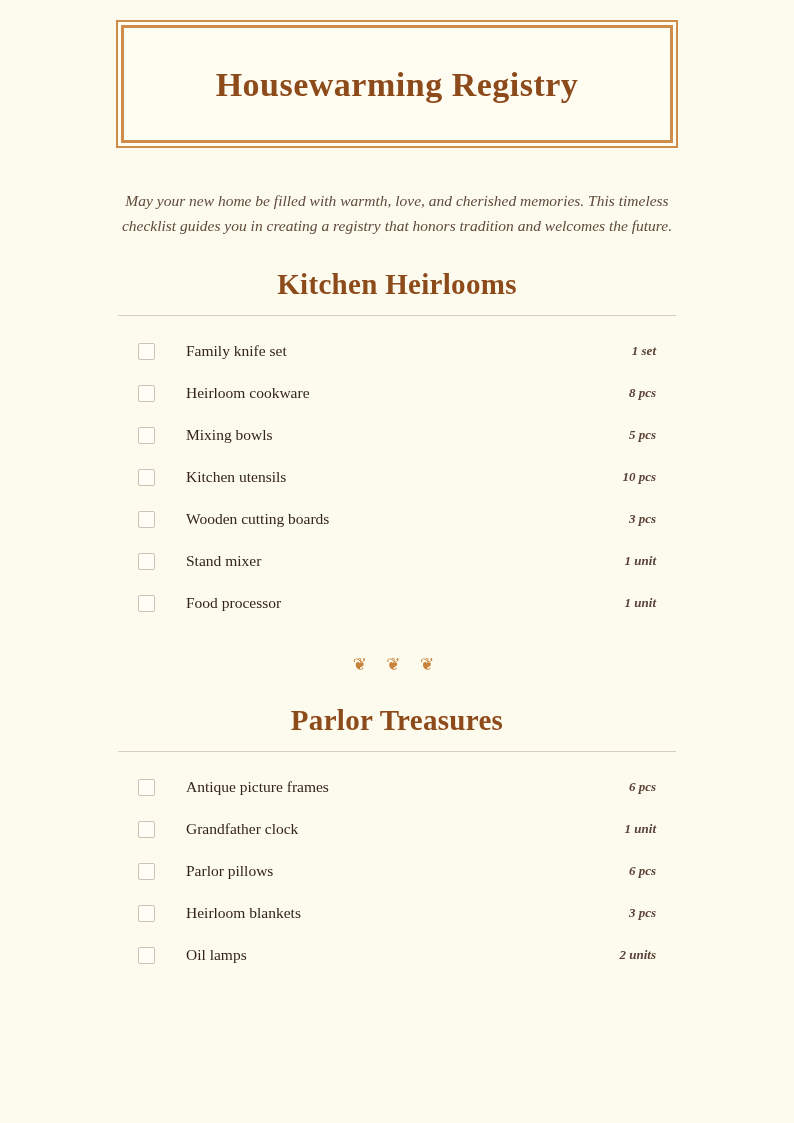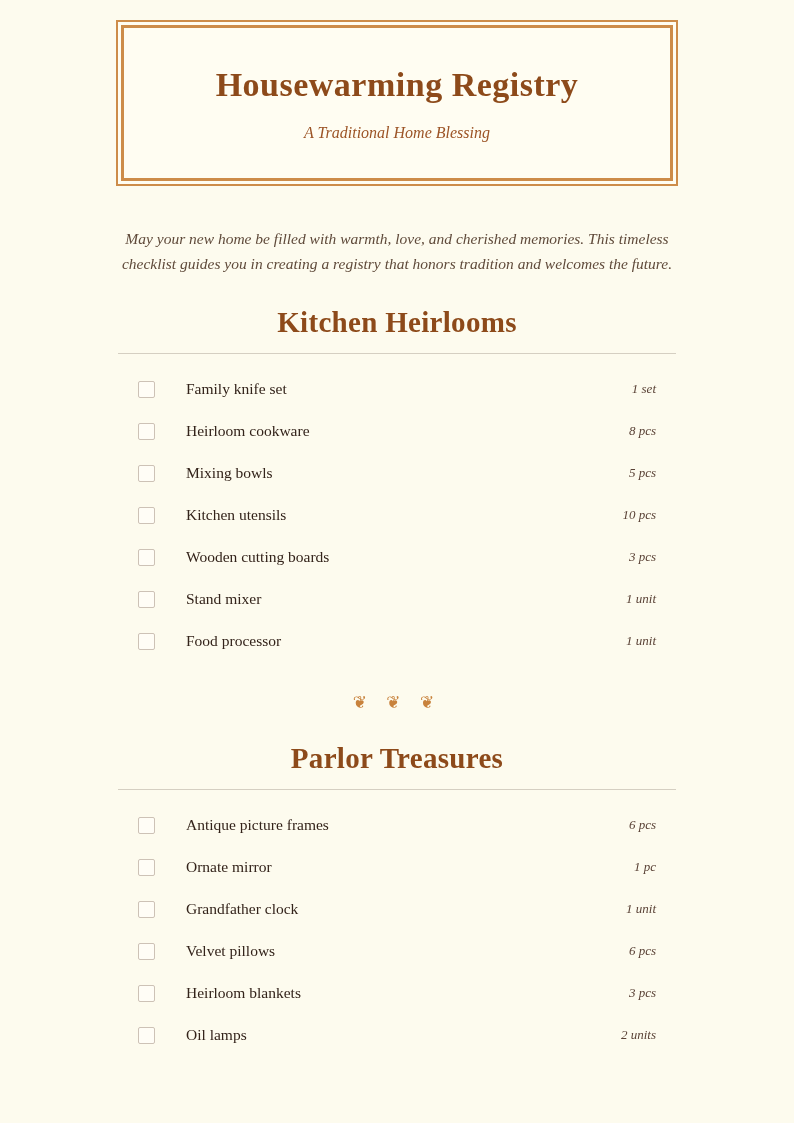--- a/index.html
+++ b/index.html
@@ -99,41 +99,41 @@
   .item-label {
     margin-left: 17px;
     font-size: 15.5px;
     color: var(--item_text);
   }
   .item-quantity {
     margin-left: auto;
     font-size: 13px;
     font-style: italic;
     color: var(--quantity_text);
+    font-weight: bold;
   }
   .section-divider {
     margin-top: 30px;
     text-align: center;
   }
   .floral-glyphs {
     font-family: "DejaVu Sans", "DejaVu Serif", serif;
     font-size: 17px;
     color: var(--divider_glyph);
     letter-spacing: 7px;
   }
 </style>
 </head>
 <body>
 
 <div class="page">
 
   <div class="header-card">
     <div class="header-card-inner">
       <div class="page-title">Housewarming Registry</div>
-      <div class="page-subtitle">A Traditional Home Blessing</div>
     </div>
   </div>
 
   <p class="intro">May your new home be filled with warmth, love, and cherished memories. This timeless checklist guides you in creating a registry that honors tradition and welcomes the future.</p>
 
   <div class="sections">
   <div class="section">
     <div class="section-title">Kitchen Heirlooms</div>
     <hr class="section-rule">
     <div class="checklist">
@@ -189,35 +189,30 @@
     <div class="section-title">Parlor Treasures</div>
     <hr class="section-rule">
     <div class="checklist">
   <div class="checklist-row">
     <span class="checkbox"></span>
     <span class="item-label">Antique picture frames</span>
     <span class="item-quantity">6 pcs</span>
   </div>
 
 
-  <div class="checklist-row">
-    <span class="checkbox"></span>
-    <span class="item-label">Ornate mirror</span>
-    <span class="item-quantity">1 pc</span>
-  </div>
 
   <div class="checklist-row">
     <span class="checkbox"></span>
     <span class="item-label">Grandfather clock</span>
     <span class="item-quantity">1 unit</span>
   </div>
 
   <div class="checklist-row">
     <span class="checkbox"></span>
-    <span class="item-label">Velvet pillows</span>
+    <span class="item-label">Parlor pillows</span>
     <span class="item-quantity">6 pcs</span>
   </div>
 
   <div class="checklist-row">
     <span class="checkbox"></span>
     <span class="item-label">Heirloom blankets</span>
     <span class="item-quantity">3 pcs</span>
   </div>
 
   <div class="checklist-row">

